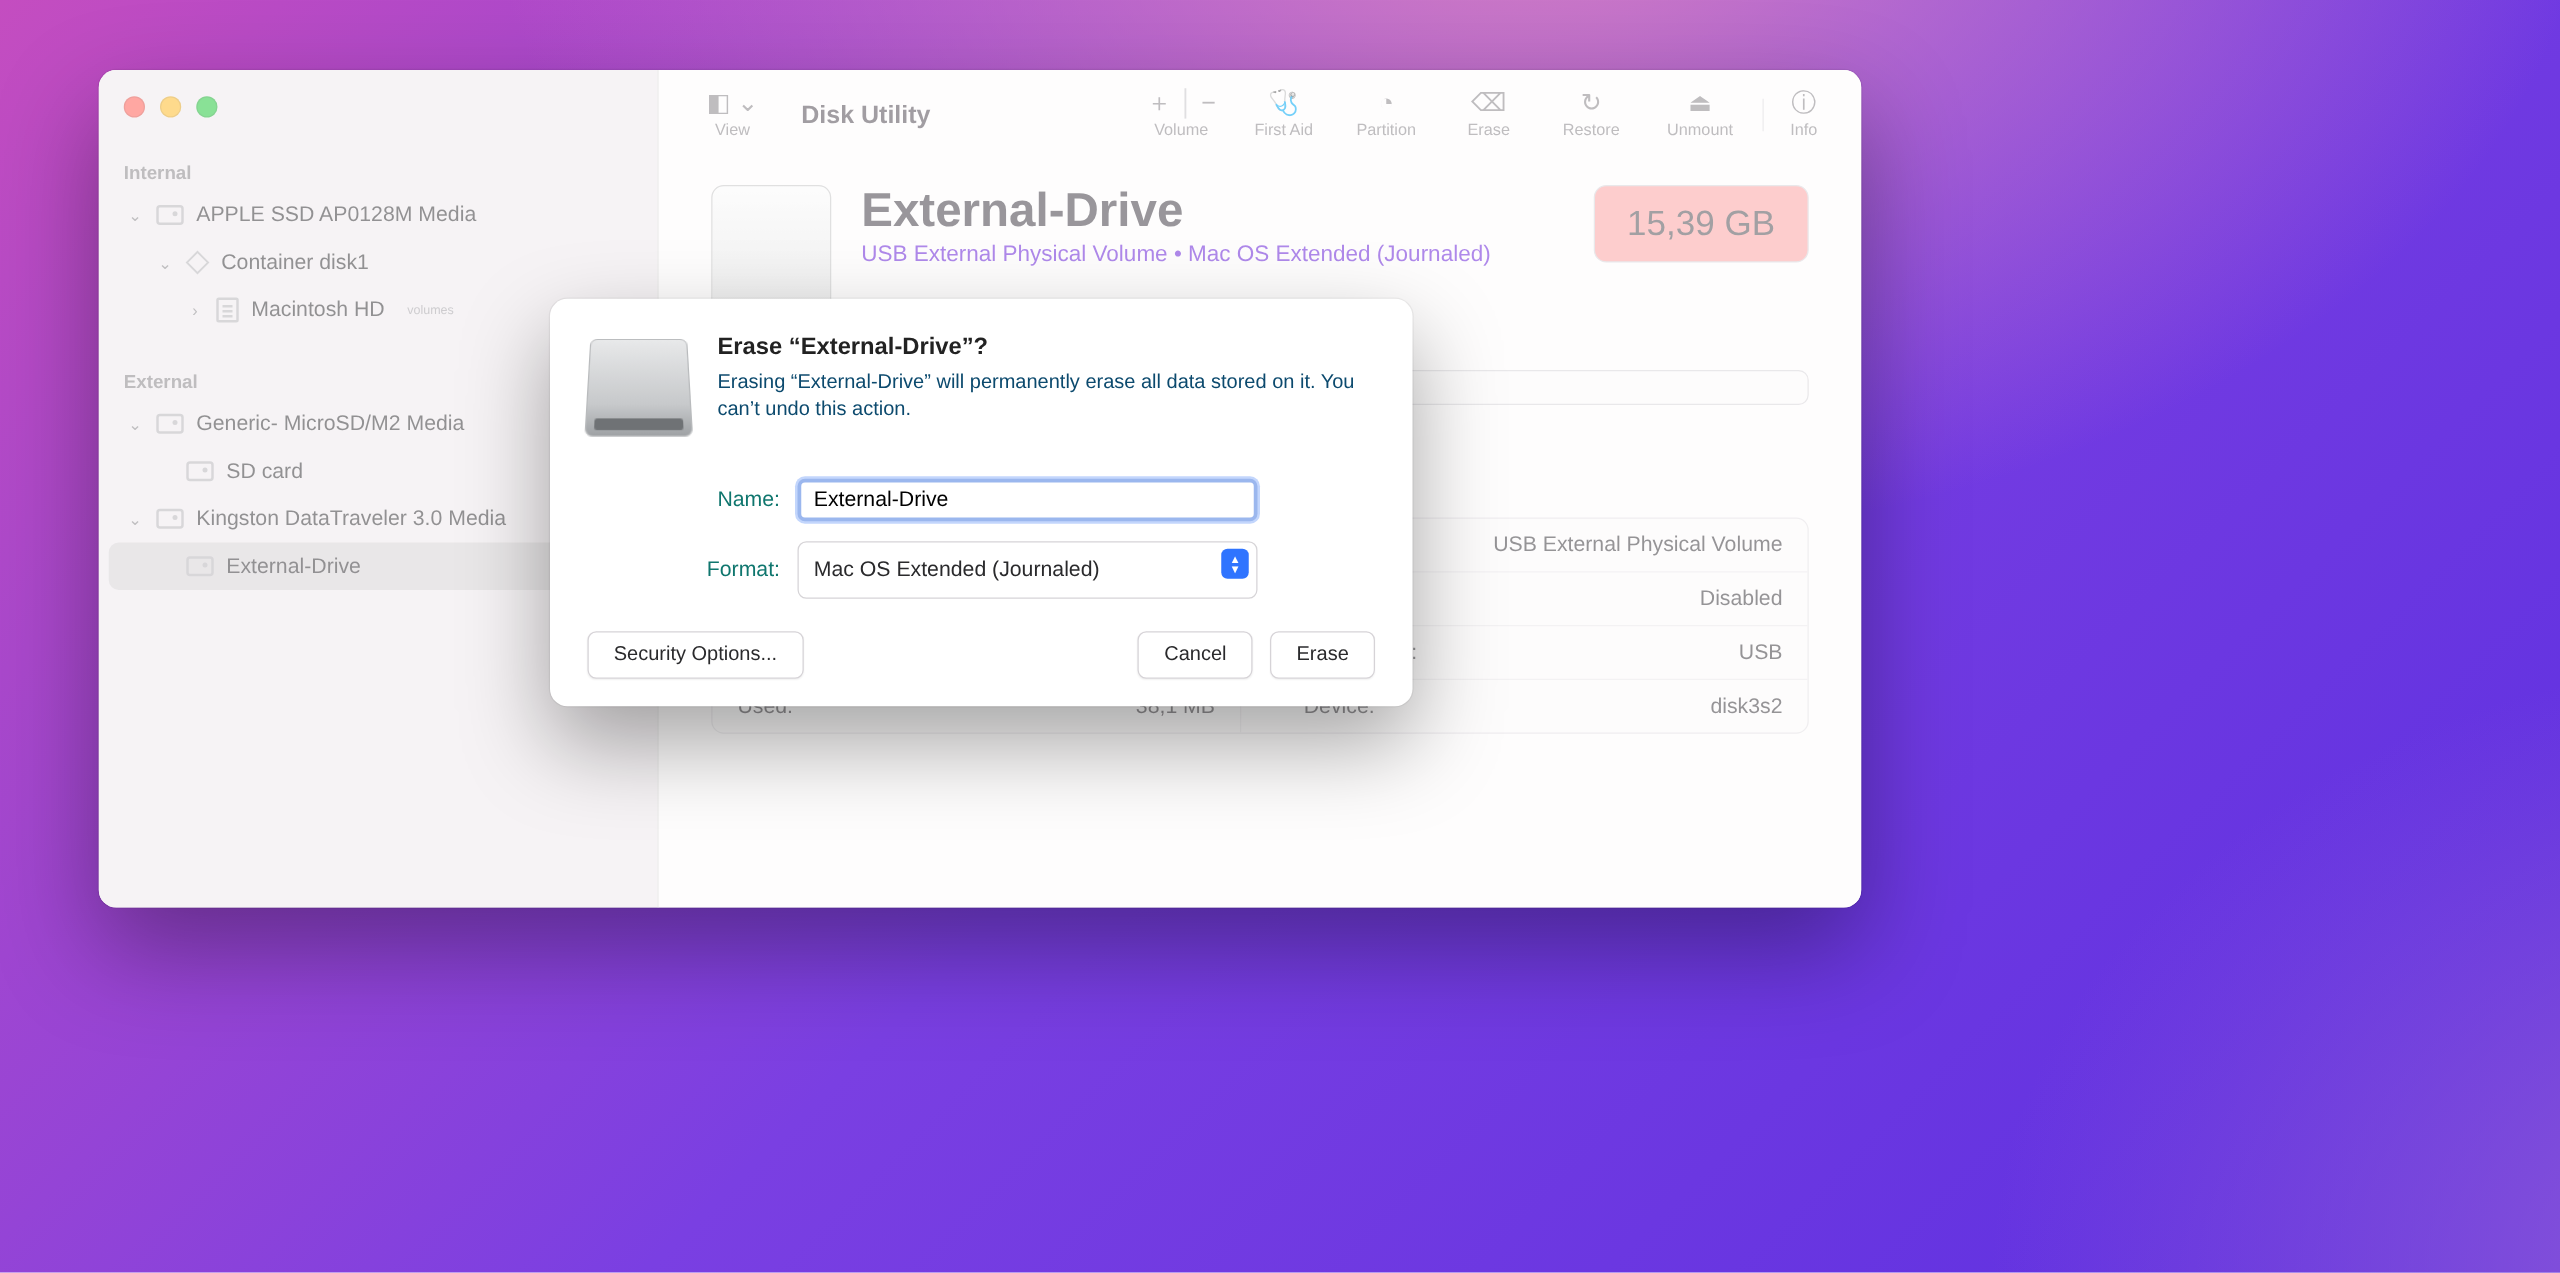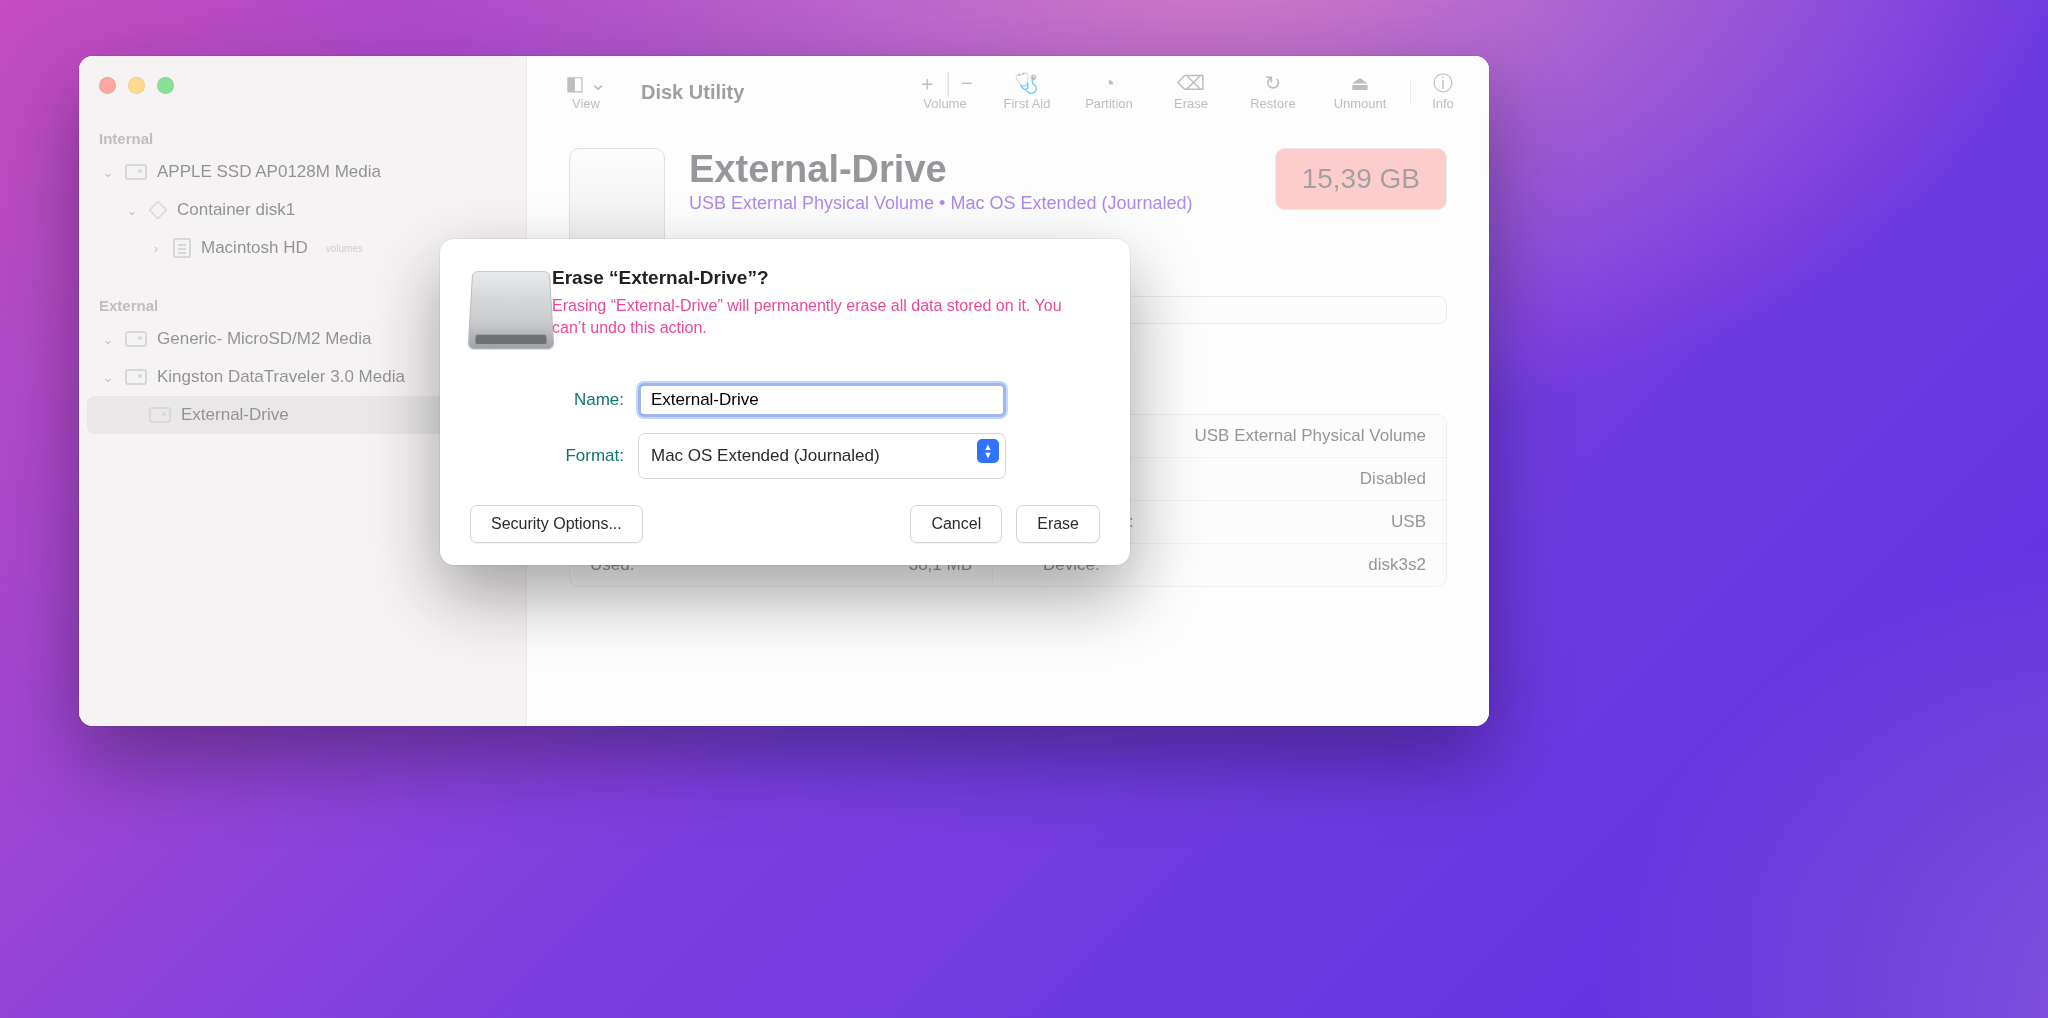--- a/index.html
+++ b/index.html
@@ -144,30 +144,30 @@
   .modal {
     position: absolute;
     left: 440px; top: 239px;
     width: 690px;
     background: #fff;
     border-radius: 14px;
     box-shadow: 0 30px 70px rgba(0,0,0,0.35), 0 0 0 1px rgba(0,0,0,0.05);
     z-index: 10;
     padding: 28px 30px 22px 30px;
   }
-  .modal-top { display:flex; }
+  .modal-top { display:flex; gap:22px; }
   .modal-drive-graphic {
     width: 82px; height: 82px;
     background: linear-gradient(180deg,#e8e9ea 0%,#c7c9cb 70%,#9fa2a5 100%);
     border:1px solid #b9bbbd; border-radius:6px; position:relative; flex:0 0 82px;
     transform: perspective(220px) rotateX(18deg);
   }
   .modal-drive-graphic::after{content:"";position:absolute;left:6px;right:6px;bottom:4px;height:9px;background:#6f7275;border-radius:2px;}
   .modal-heading { font-size:19px; font-weight:700; color:#222; margin-bottom:6px; }
-  .modal-desc    { font-size:16px; color:#ec4899; line-height:1.35; max-width:520px; }
+  .modal-desc    { font-size:16px; color:#0c4a6e; line-height:1.35; max-width:520px; }
 
   .modal-form { margin: 34px 0 26px; display:grid; grid-template-columns: 168px 1fr; row-gap:16px; align-items:center; }
   .modal-form label { text-align:right; padding-right:14px; font-size:17px; color:#0f766e; }
   .name-input {
     height:34px; border:3px solid #9bb7ee; border-radius:6px;
     padding: 0 10px; font-size:17px; outline:none; width: 368px;
     box-shadow: 0 0 0 2px rgba(121,163,249,0.45);
   }
   .format-select {
     position:relative; width:368px; height:46px;
@@ -222,20 +222,24 @@
       <span>Macintosh HD</span>
       <span class="muted-inline">volumes</span>
     </div>
 
     <div class="side-section-title" style="margin-top:18px;">External</div>
 
     <div class="tree-row tree-indent-1">
       <span class="chev">⌄</span>
       <span class="disk-ico"></span>
       <span>Generic- MicroSD/M2 Media</span>
+    </div>
+    <div class="tree-row tree-indent-3">
+      <span class="disk-ico"></span>
+      <span>SD card</span>
     </div>
     <div class="tree-row tree-indent-1">
       <span class="chev">⌄</span>
       <span class="disk-ico"></span>
       <span>Kingston DataTraveler 3.0 Media</span>
     </div>
     <div class="tree-row tree-indent-3 selected">
       <span class="disk-ico"></span>
       <span>External-Drive</span>
     </div>

